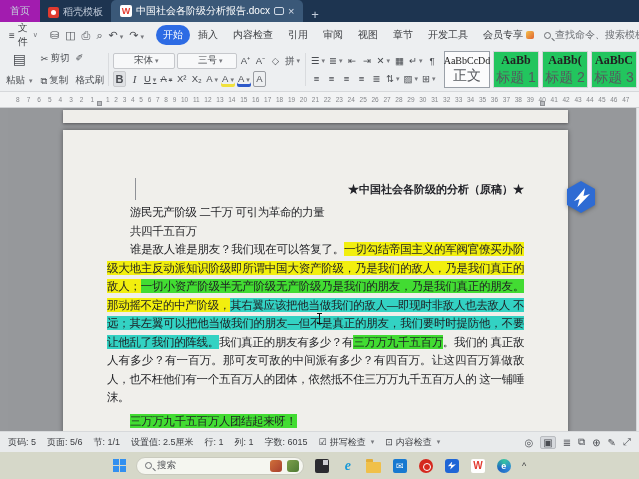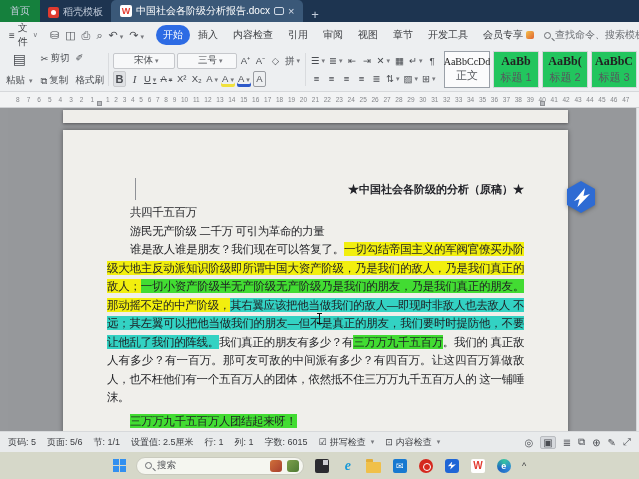--- a/index.html
+++ b/index.html
@@ -2,21 +2,21 @@
 <html><head>
 <meta charset="utf-8">
 <style>
   html,body{margin:0;padding:0;background:#555;}
   *{box-sizing:border-box;font-family:"Liberation Sans",sans-serif;}
   .screen{position:relative;width:639px;height:479px;overflow:hidden;background:#97999c;}
 
   
   .titlebar{position:absolute;left:0;top:0;width:100%;height:22px;background:#1d3450;display:flex;align-items:flex-end;color:#c3cddb;font-size:10px;}
   .ttab{display:flex;align-items:center;gap:4px;height:20px;padding:0 8px;white-space:nowrap;}
-  .ttab.home{background:#15803d;height:22px;padding:0 10px;}
+  .ttab.home{background:#a21caf;height:22px;padding:0 10px;}
   .docer-ico{width:11px;height:11px;border-radius:2px;background:#e03a2f;display:inline-block;position:relative;}
   .docer-ico::after{content:"";position:absolute;left:3px;top:3px;width:5px;height:5px;border-radius:50%;background:#fff;}
   .ttab.activeDoc{background:#3a5878;color:#fff;height:22px;border-radius:5px 5px 0 0;padding:0 9px;max-width:230px;}
   .wps-badge{width:12px;height:12px;border-radius:2px;background:#fff;color:#e33b30;font-weight:bold;font-size:9px;text-align:center;line-height:12px;}
   .comment-ico{width:10px;height:8px;border:1px solid #cfd8e4;border-radius:2px;position:relative;}
   .tclose{font-size:11px;color:#d6dde8;}
   .newtab{margin-left:8px;font-size:13px;color:#c3cddb;}
 
   
   .menurow{position:absolute;left:0;top:22px;width:100%;height:26px;background:#edeff1;display:flex;align-items:center;padding:0 5px;font-size:10px;color:#3c3e42;gap:3px;}
@@ -51,21 +51,21 @@
   .un{text-decoration:underline;}
   .st{text-decoration:line-through;}
   .hly{box-shadow:inset 0 -3px 0 #f0e13c;}
   .fcp{box-shadow:inset 0 -3px 0 #2d59c9;}
   .cbx{border:1px solid #9a9da2;}
   .gallery{position:absolute;right:2px;top:3px;display:flex;gap:3px;}
   .stylebox{width:46px;height:37px;border:1px solid #d3d5d8;background:#22c55e;display:flex;flex-direction:column;align-items:center;justify-content:center;gap:1px;}
   .stylebox.sel{border-color:#9aa0a8;background:#fbfbfc;}
   .ssample{font-family:"Liberation Serif",serif;font-size:10px;color:#222;white-space:nowrap;overflow:hidden;}
   .stylebox:nth-child(n+2) .ssample{font-size:12px;font-weight:bold;}
-  .slabel{font-size:11px;color:#55585d;}
+  .slabel{font-size:14px;color:#55585d;}
 
   
   .ruler{position:absolute;left:0;top:92px;width:100%;height:16px;background:#f2f3f4;border-bottom:1px solid #cfd1d4;font-size:6.5px;color:#85878b;}
   .rleft{position:absolute;left:16px;top:4px;width:78px;display:flex;justify-content:space-between;}
   .rright{position:absolute;left:106px;top:4px;width:524px;display:flex;justify-content:space-between;}
   .imarker{position:absolute;width:5px;height:5px;background:#b9bbbf;border:1px solid #8e9094;}
 
   
   .canvas{position:absolute;left:8px;top:108px;width:100%;height:323px;background:#96989b;overflow:hidden;}
   .prevpage{position:absolute;left:55px;top:2px;width:505px;height:13px;background:#efeeea;box-shadow:0 1px 3px rgba(0,0,0,.45);}
@@ -329,22 +329,22 @@
     <div class="imarker" style="left:97px;top:9px;"></div>
     <div class="imarker" style="left:540px;top:9px;"></div>
   </div>
 
   <div class="canvas">
     <div class="prevpage"></div>
     <div class="page">
       <div class="margin-line"></div>
       <div class="pheader">★中国社会各阶级的分析（原稿）★</div>
       <div class="docbody">
+          <p><span class="run">游民无产阶级 二千万 可引为革命的力量</span></p>
           <p><span class="run">共四千五百万</span></p>
-          <p><span class="run">游民无产阶级 二千万 可引为革命的力量</span></p>
           <p><span class="run">谁是敌人谁是朋友？我们现在可以答复了。</span><span class="run hl" style="background: rgb(242, 239, 14);">一切勾结帝国主义的军阀官僚买办阶级大地主反动派知识阶级即所谓中国大资产阶级，乃是我们的敌人，乃是我们真正的敌人；</span><span class="run hl" style="background: rgb(66, 220, 50);">一切小资产阶级半无产阶级无产阶级乃是我们的朋友，乃是我们真正的朋友。</span><span class="run hl" style="background: rgb(242, 239, 14);">那动摇不定的中产阶级，</span><span class="run hl" style="background: rgb(51, 210, 195);">其右翼应该把他当做我们的敌人—即现时非敌人也去敌人 不远；其左翼可以把他当做我们的朋友—但不是真正的朋友，我们要时时提防他，不要让他乱了我们的阵线。</span><span class="run">我们真正的朋友有多少？有</span><span class="run hl" style="background: rgb(66, 220, 50);">三万万九千五百万</span><span class="run">。我们的 真正敌人有多少？有一百万。那可友可敌的中间派有多少？有四百万。让这四百万算做敌人，也不枉他们有一个五百万人的团体，依然抵不住三万万九千五百万人的 这一铺唾沫。</span></p>
           <p class="sp"><span class="run hl" style="background: rgb(66, 220, 50);">三万万九千五百万人团结起来呀！</span></p>
         </div>
     </div>
     <div class="floatbadge">
       <svg width="34" height="34" viewBox="0 0 34 34">
         <polygon points="17,1 31,9 31,25 17,33 3,25 3,9" fill="#2e6bd3"></polygon>
         <path d="M10 21 L21 8 L19.5 16 L26 14 L13.5 27 L15.5 19 Z" fill="#ffffff"></path>
       </svg>
     </div>

